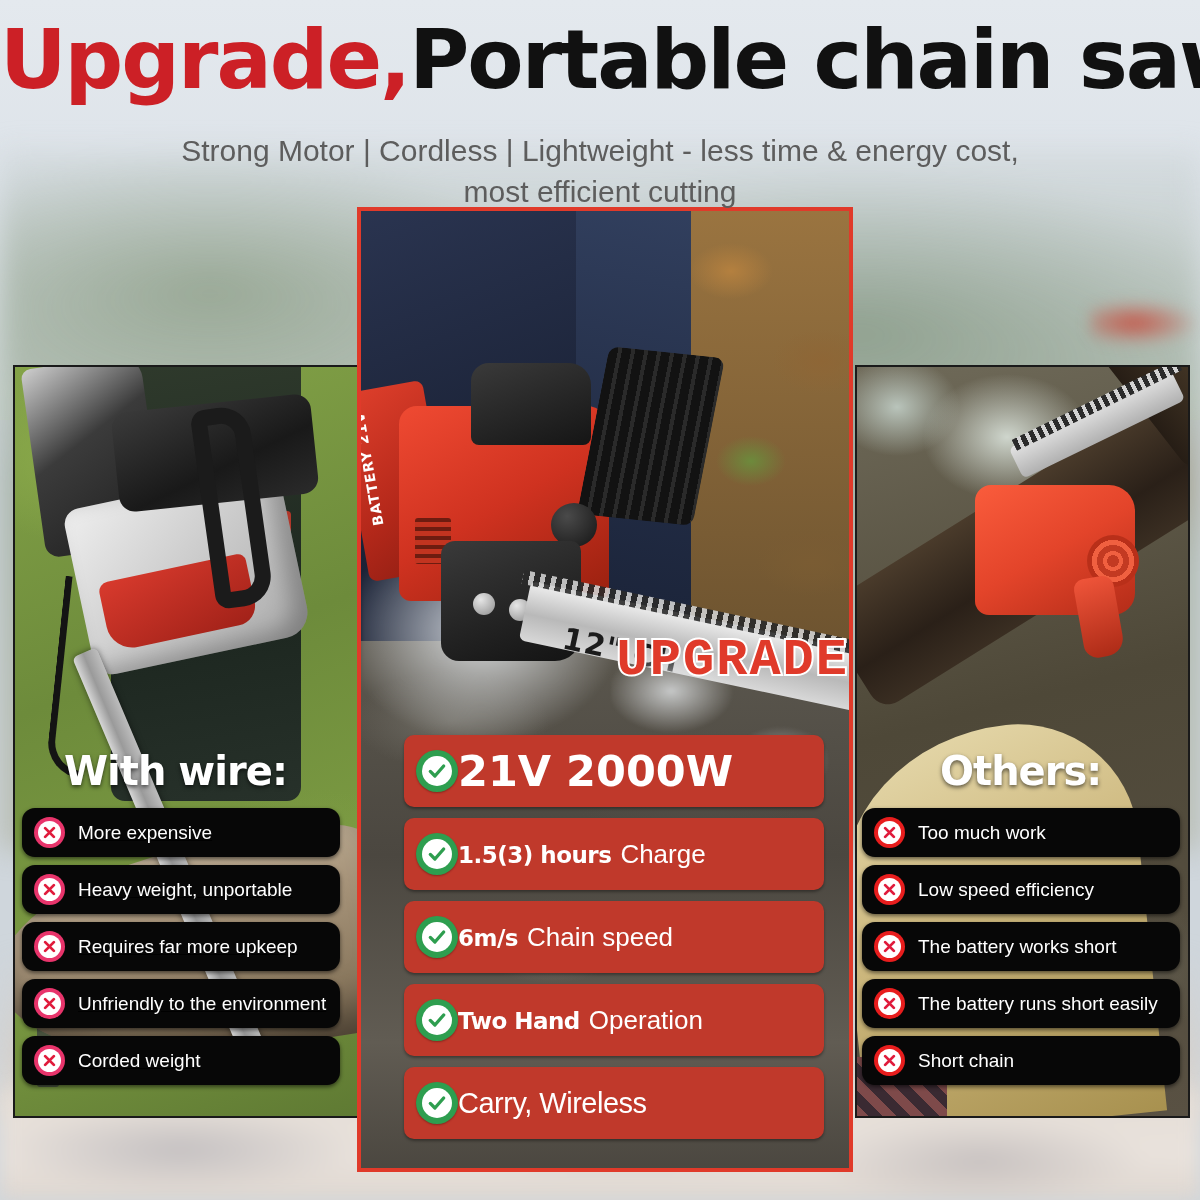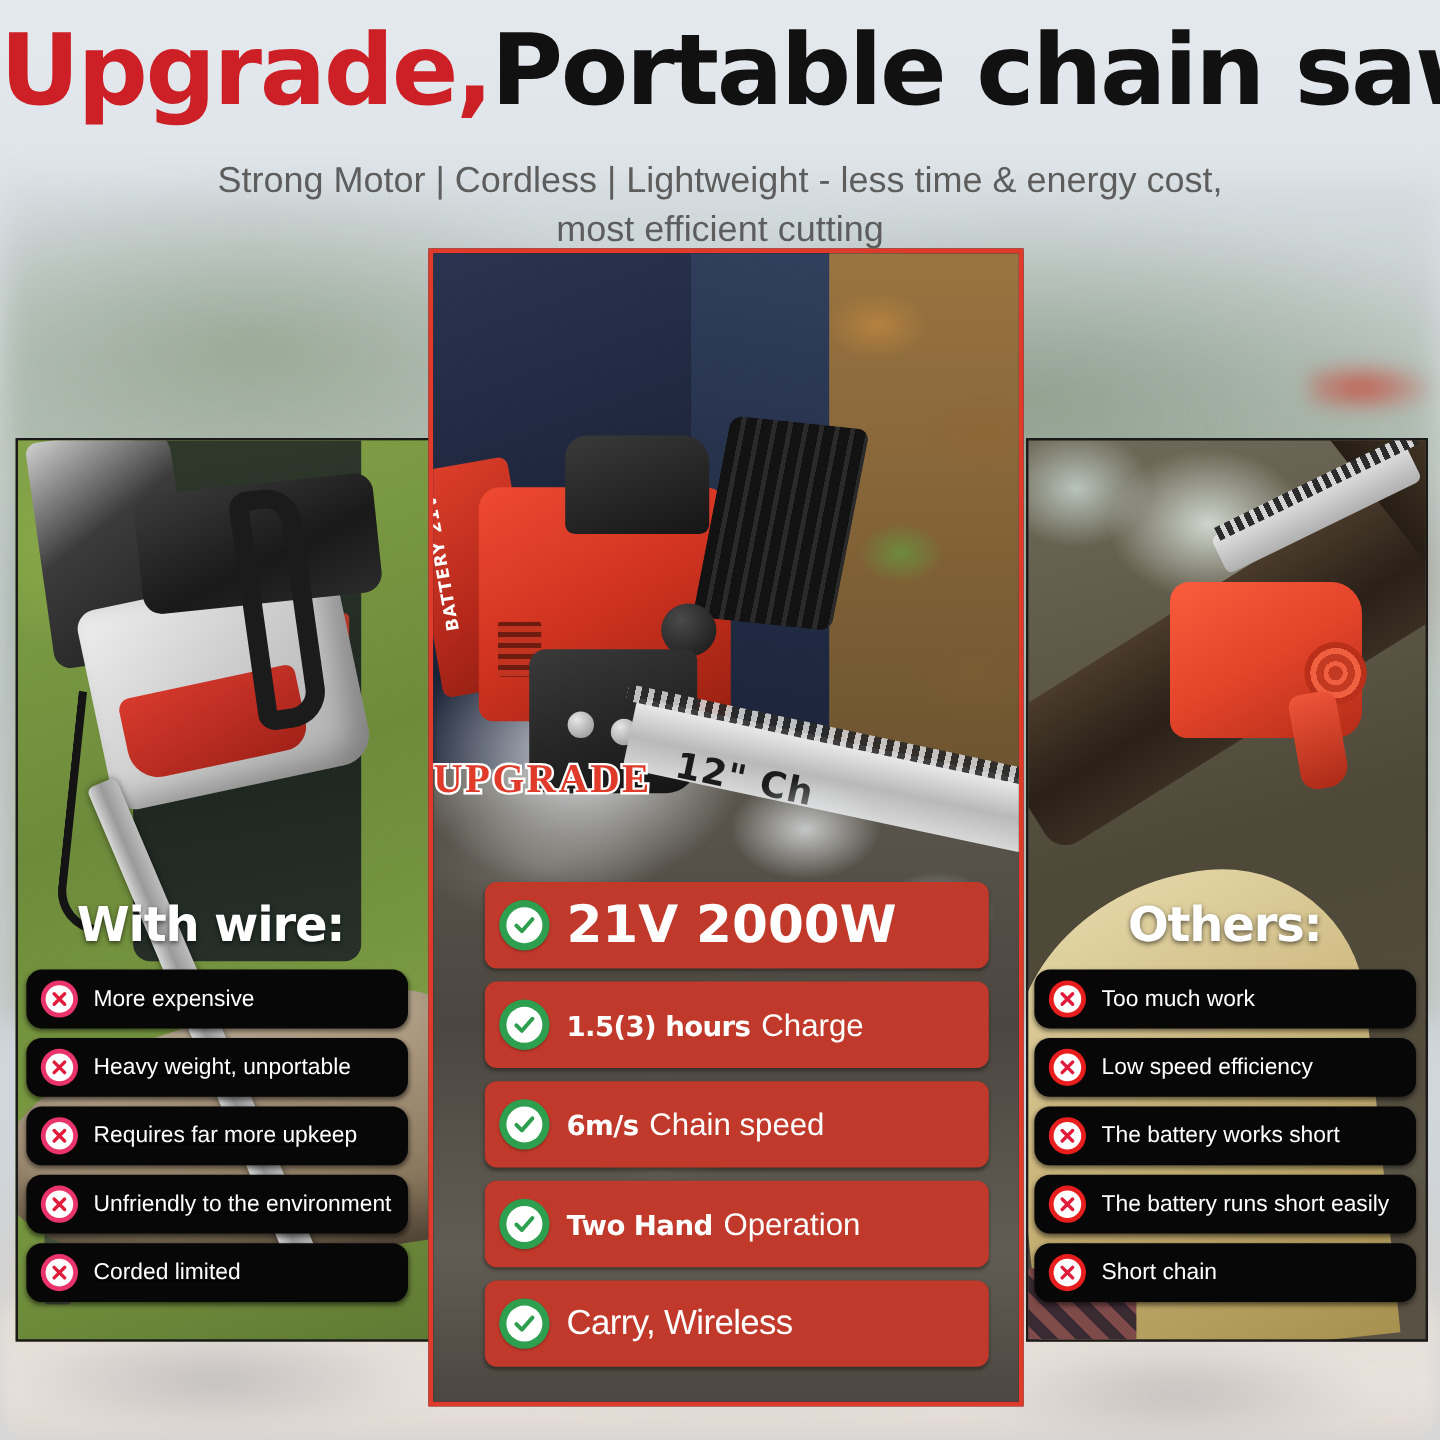--- a/index.html
+++ b/index.html
@@ -228,30 +228,30 @@
   #panel-center .chips{
     position:absolute; left:250px; top:420px; width:240px; height:200px;
     background:
       radial-gradient(ellipse 90px 60px at 60px 60px, rgba(225,228,230,.8), rgba(225,228,230,0) 70%),
       radial-gradient(ellipse 70px 50px at 170px 130px, rgba(200,204,208,.7), rgba(200,204,208,0) 70%);
     filter:blur(1px);
   }
 
   
   .upgrade{
-    position:absolute; left:0; width:100%; top:420px; text-align:left; z-index:6;
-    font-family:Liberation Serif, serif; font-weight:bold;
-    font-size:34px; letter-spacing:2px; color:#e03a2a;
+    position:absolute; left:0; width:100%; top:420px; text-align:right; z-index:6;
+    font-family:Liberation Mono, monospace; font-weight:bold;
+    font-size:52px; letter-spacing:2px; color:#e03a2a;
     -webkit-text-stroke:4px #ffffff; paint-order:stroke fill;
   }
 
   
   .feat-list{ position:absolute; left:43px; top:524px; width:420px; z-index:7; }
   .feat{
-    display:flex; align-items:center; gap:14px;
+    display:flex; align-items:center; 
     background:#c0392b; border-radius:10px; margin-bottom:11px;
     height:72px; padding:0 12px; box-shadow:0 2px 3px rgba(0,0,0,.35);
   }
   .feat .ftext{ color:#fff; white-space:nowrap; overflow:hidden; }
   .feat .fmain{ font-weight:bold; font-size:23px; font-family:"DejaVu Sans",sans-serif; letter-spacing:-.5px; }
   .feat .fsub{ font-size:26px; font-weight:400; margin-left:9px; font-family:"Liberation Sans",sans-serif; }
   .feat.big .fmain{ font-size:43px; letter-spacing:0px; }
   .feat.plain .fmain{ font-weight:400; font-size:29px; font-family:"Liberation Sans",sans-serif; }
 
   .chk{ flex:0 0 auto; width:42px; height:42px; border-radius:50%;
@@ -436,21 +436,21 @@
       <span class="ctext">Unfriendly to the environment</span>
     </div>
     <div class="con">
       <span class="xmark">
         <span class="inner">
           <svg viewBox="0 0 24 24">
             <path d="M5 5 L19 19 M19 5 L5 19" stroke="#e01b3c" stroke-width="4.5" stroke-linecap="round"></path>
           </svg>
         </span>
       </span>
-      <span class="ctext">Corded limited</span>
+      <span class="ctext">Corded weight</span>
     </div>
   </div>
 <div class="con-list" id="list-right">
     <div class="con">
       <span class="xmark">
         <span class="inner">
           <svg viewBox="0 0 24 24">
             <path d="M5 5 L19 19 M19 5 L5 19" stroke="#e01b3c" stroke-width="4.5" stroke-linecap="round"></path>
           </svg>
         </span>

